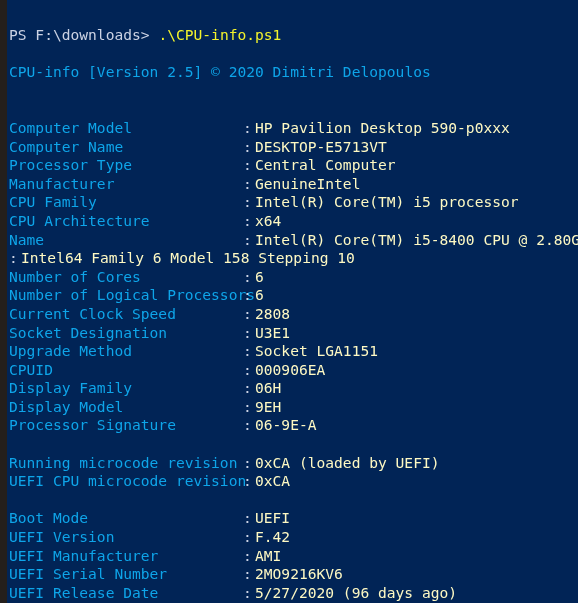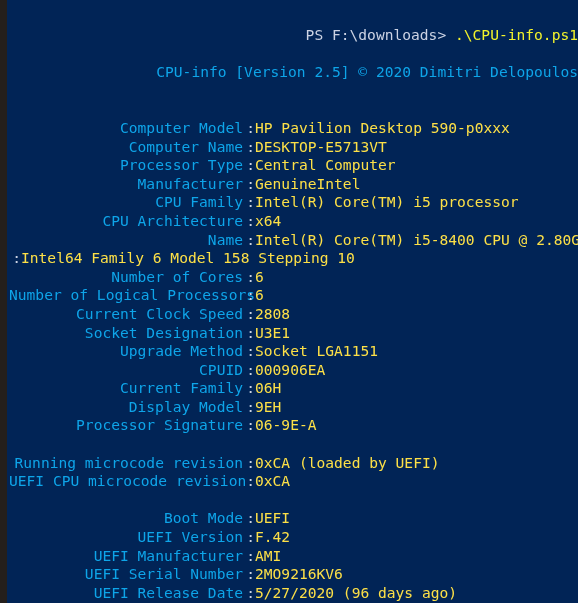--- a/index.html
+++ b/index.html
@@ -30,21 +30,20 @@
     z-index: 3;
   }
   .screen {
     position: absolute;
     left: 7px;
     top: 0;
     right: 0;
     bottom: 0;
     padding: 26px 0 6px 2px;
     box-sizing: border-box;
-    text-align: right;
   }
   .line {
     height: 18.6px;
     white-space: pre;
     display: block;
   }
 
   .prompt-line { margin-bottom: 0; }
   .tok-prompt { color: #ccd3e4; }
   .tok-cmd { color: #f3f32b; }
@@ -65,21 +64,21 @@
     color: #0ea5e9;
   }
   .row .colon {
     display: inline-block;
     width: 12px;
     flex: 0 0 12px;
     color: #ccd3e4;
   }
   .row .value {
     white-space: pre;
-    color: #fde047;
+    color: #fef9c3;
   }
   .spacer { height: 18.6px; }
   .gap-after-banner { height: 37.2px; }
   .gap-after-prompt { height: 18.6px; }
 </style>
 </head>
 <body>
 
 <div id="console">
 
@@ -104,21 +103,21 @@
           <div class="row"><span class="label">CPU Family</span><span class="colon">:</span><span class="value">Intel(R) Core(TM) i5 processor</span></div>
           <div class="row"><span class="label">CPU Architecture</span><span class="colon">:</span><span class="value">x64</span></div>
           <div class="row"><span class="label">Name</span><span class="colon">:</span><span class="value">Intel(R) Core(TM) i5-8400 CPU @ 2.80GHz</span></div>
           <div class="row"><span class="colon">:</span><span class="value">Intel64 Family 6 Model 158 Stepping 10</span></div>
           <div class="row"><span class="label">Number of Cores</span><span class="colon">:</span><span class="value">6</span></div>
           <div class="row"><span class="label">Number of Logical Processors</span><span class="colon">:</span><span class="value">6</span></div>
           <div class="row"><span class="label">Current Clock Speed</span><span class="colon">:</span><span class="value">2808</span></div>
           <div class="row"><span class="label">Socket Designation</span><span class="colon">:</span><span class="value">U3E1</span></div>
           <div class="row"><span class="label">Upgrade Method</span><span class="colon">:</span><span class="value">Socket LGA1151</span></div>
           <div class="row"><span class="label">CPUID</span><span class="colon">:</span><span class="value">000906EA</span></div>
-          <div class="row"><span class="label">Current Family</span><span class="colon">:</span><span class="value">06H</span></div>
+          <div class="row"><span class="label">Display Family</span><span class="colon">:</span><span class="value">06H</span></div>
           <div class="row"><span class="label">Display Model</span><span class="colon">:</span><span class="value">9EH</span></div>
           <div class="row"><span class="label">Processor Signature</span><span class="colon">:</span><span class="value">06-9E-A</span></div>
         </div>
         <div class="spacer"></div>
         <div>
           <div class="row"><span class="label">Running microcode revision</span><span class="colon">:</span><span class="value">0xCA (loaded by UEFI)</span></div>
           <div class="row"><span class="label">UEFI CPU microcode revision</span><span class="colon">:</span><span class="value">0xCA</span></div>
         </div>
         <div class="spacer"></div>
         <div>

